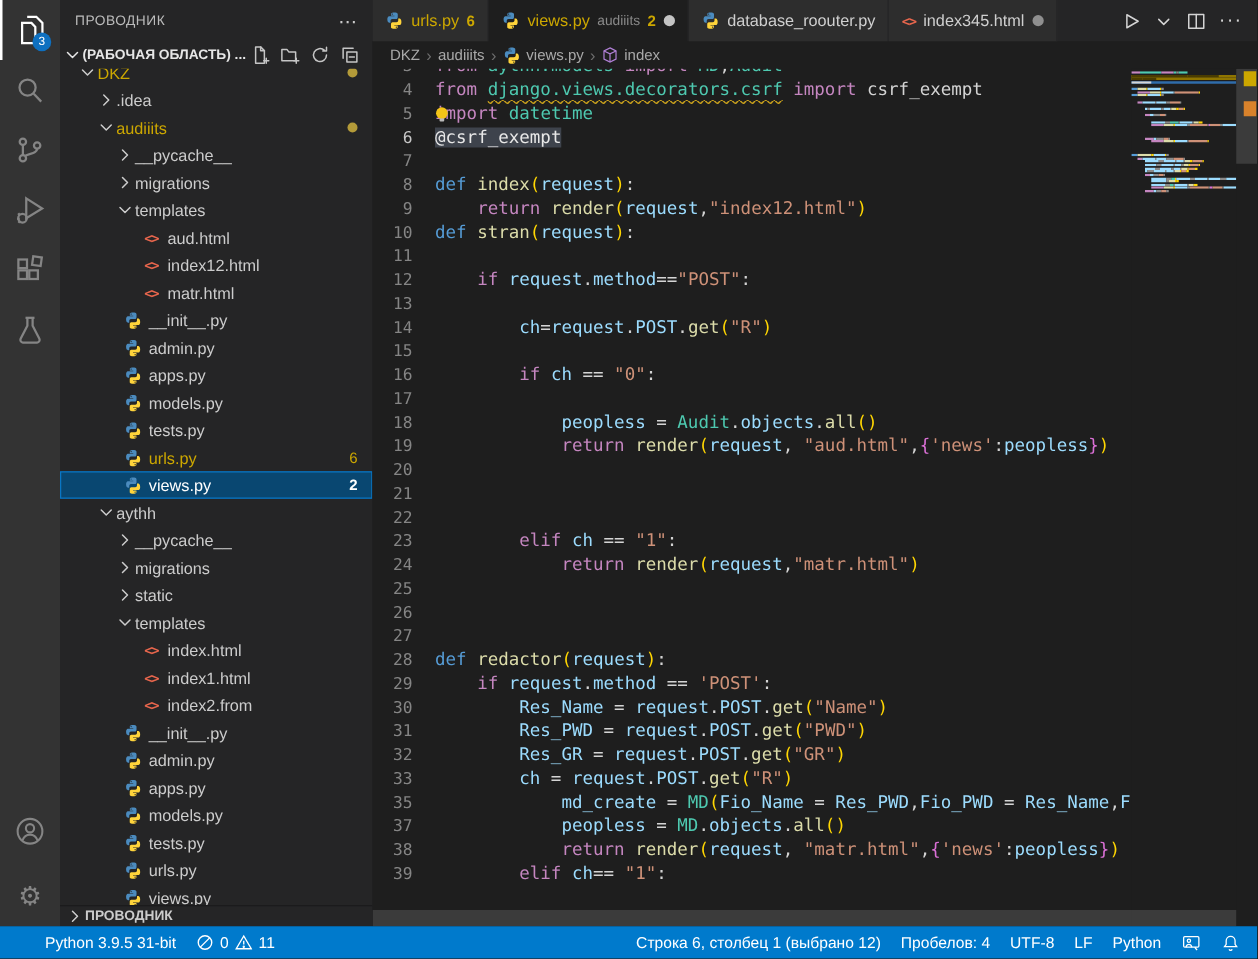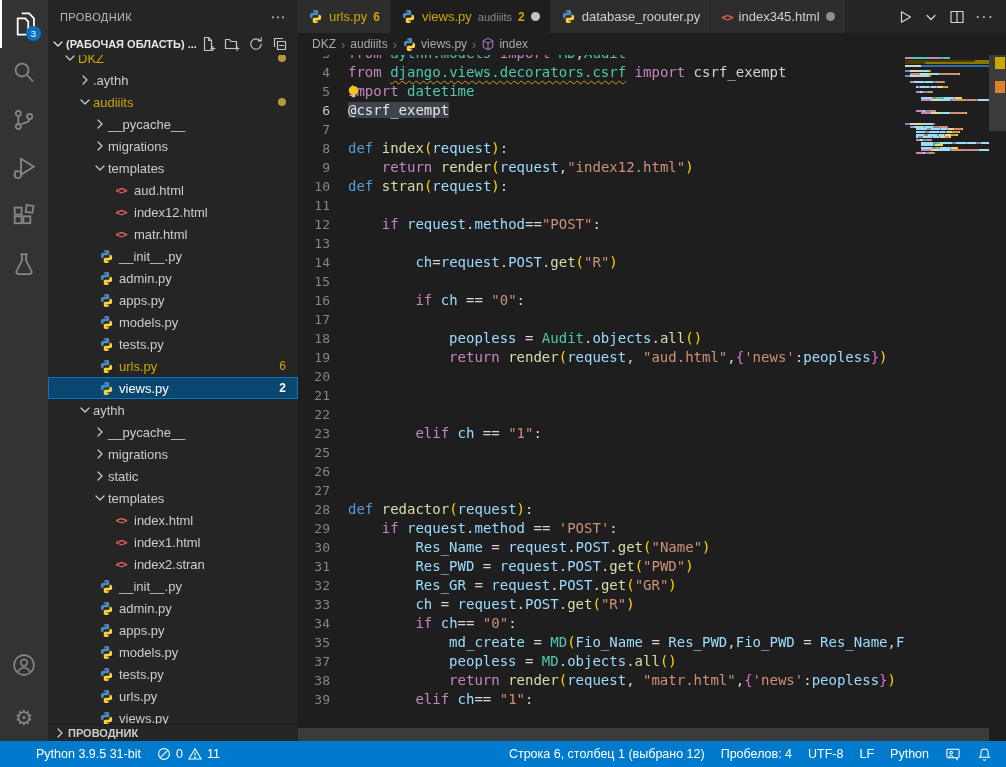--- a/index.html
+++ b/index.html
@@ -201,21 +201,21 @@
             </span>
             <span class="lbl">DKZ</span>
             <span class="dot"></span>
           </div>
           <div class="trow" style="padding-left: 29px;">
             <span class="chev">
               <svg width="16" height="16" viewBox="0 0 16 16" fill="none" stroke="currentColor" stroke-width="1.2" stroke-linecap="round" stroke-linejoin="round">
                 <path d="M6 4l4 4-4 4"></path>
               </svg>
             </span>
-            <span class="lbl">.aythh</span>
+            <span class="lbl">.idea</span>
           </div>
           <div class="trow warn" style="padding-left: 29px;">
             <span class="chev">
               <svg width="16" height="16" viewBox="0 0 16 16" fill="none" stroke="currentColor" stroke-width="1.2" stroke-linecap="round" stroke-linejoin="round">
                 <path d="M4 6l4 4 4-4"></path>
               </svg>
             </span>
             <span class="lbl">audiiits</span>
             <span class="dot"></span>
           </div>
@@ -375,21 +375,21 @@
           <div class="trow" style="padding-left: 65px;">
             <span class="ficon">
               <span class="html-glyph">&lt;&gt;</span>
             </span>
             <span class="lbl">index1.html</span>
           </div>
           <div class="trow" style="padding-left: 65px;">
             <span class="ficon">
               <span class="html-glyph">&lt;&gt;</span>
             </span>
-            <span class="lbl">index2.stran</span>
+            <span class="lbl">index2.from</span>
           </div>
           <div class="trow" style="padding-left: 50px;">
             <span class="ficon">
               <svg width="15" height="15" viewBox="0 0 16 16">
                 <path fill="#4B8BBE" d="M7.9 1C5 1 5.2 2.3 5.2 2.3v1.5h2.9v.4H3.9S2 3.9 2 6.9s1.7 2.9 1.7 2.9h1V8.4s-.1-1.7 1.7-1.7h2.9s1.6 0 1.6-1.6V2.6S11.2 1 7.9 1zM6.3 1.9a.55.55 0 1 1 0 1.1.55.55 0 0 1 0-1.1z"></path>
                 <path fill="#FFD43B" d="M8.1 15c2.9 0 2.7-1.3 2.7-1.3v-1.5H7.9v-.4h4.2S14 12.1 14 9.1s-1.7-2.9-1.7-2.9h-1v1.4s.1 1.7-1.7 1.7H6.7s-1.6 0-1.6 1.6v2.5S4.8 15 8.1 15zm1.6-.9a.55.55 0 1 1 0-1.1.55.55 0 0 1 0 1.1z"></path>
               </svg>
             </span>
             <span class="lbl">__init__.py</span>
           </div>
@@ -567,30 +567,30 @@
           <div class="cline"><span class="ln">14</span><span class="ctext"><span class="ig"></span><span class="ig"></span><span class="tk-v">ch</span><span class="tk-w">=</span><span class="tk-v">request</span><span class="tk-w">.</span><span class="tk-v">POST</span><span class="tk-w">.</span><span class="tk-f">get</span><span class="tk-b1">(</span><span class="tk-s">"R"</span><span class="tk-b1">)</span></span></div>
           <div class="cline"><span class="ln">15</span><span class="ctext"><span class="ig"></span><span class="ig"></span></span></div>
           <div class="cline"><span class="ln">16</span><span class="ctext"><span class="ig"></span><span class="ig"></span><span class="tk-k">if </span><span class="tk-v">ch</span><span class="tk-w"> == </span><span class="tk-s">"0"</span><span class="tk-w">:</span></span></div>
           <div class="cline"><span class="ln">17</span><span class="ctext"><span class="ig"></span><span class="ig"></span><span class="ig"></span></span></div>
           <div class="cline"><span class="ln">18</span><span class="ctext"><span class="ig"></span><span class="ig"></span><span class="ig"></span><span class="tk-v">peopless</span><span class="tk-w"> = </span><span class="tk-t">Audit</span><span class="tk-w">.</span><span class="tk-v">objects</span><span class="tk-w">.</span><span class="tk-f">all</span><span class="tk-b1">(</span><span class="tk-b1">)</span></span></div>
           <div class="cline"><span class="ln">19</span><span class="ctext"><span class="ig"></span><span class="ig"></span><span class="ig"></span><span class="tk-k">return </span><span class="tk-f">render</span><span class="tk-b1">(</span><span class="tk-v">request</span><span class="tk-w">, </span><span class="tk-s">"aud.html"</span><span class="tk-w">,</span><span class="tk-b2">{</span><span class="tk-s">'news'</span><span class="tk-w">:</span><span class="tk-v">peopless</span><span class="tk-b2">}</span><span class="tk-b1">)</span></span></div>
           <div class="cline"><span class="ln">20</span><span class="ctext"><span class="ig"></span><span class="ig"></span></span></div>
           <div class="cline"><span class="ln">21</span><span class="ctext"><span class="ig"></span><span class="ig"></span></span></div>
           <div class="cline"><span class="ln">22</span><span class="ctext"><span class="ig"></span><span class="ig"></span></span></div>
           <div class="cline"><span class="ln">23</span><span class="ctext"><span class="ig"></span><span class="ig"></span><span class="tk-k">elif </span><span class="tk-v">ch</span><span class="tk-w"> == </span><span class="tk-s">"1"</span><span class="tk-w">:</span></span></div>
+          <div class="cline"><span class="ln">24</span><span class="ctext"><span class="ig"></span><span class="ig"></span><span class="ig"></span><span class="tk-k">return </span><span class="tk-f">render</span><span class="tk-b1">(</span><span class="tk-v">request</span><span class="tk-w">,</span><span class="tk-s">"matr.html"</span><span class="tk-b1">)</span></span></div>
           <div class="cline"><span class="ln">25</span><span class="ctext"></span></div>
           <div class="cline"><span class="ln">26</span><span class="ctext"></span></div>
           <div class="cline"><span class="ln">27</span><span class="ctext"></span></div>
           <div class="cline"><span class="ln">28</span><span class="ctext"><span class="tk-d">def </span><span class="tk-f">redactor</span><span class="tk-b1">(</span><span class="tk-v">request</span><span class="tk-b1">)</span><span class="tk-w">:</span></span></div>
           <div class="cline"><span class="ln">29</span><span class="ctext"><span class="ig"></span><span class="tk-k">if </span><span class="tk-v">request</span><span class="tk-w">.</span><span class="tk-v">method</span><span class="tk-w"> == </span><span class="tk-s">'POST'</span><span class="tk-w">:</span></span></div>
           <div class="cline"><span class="ln">30</span><span class="ctext"><span class="ig"></span><span class="ig"></span><span class="tk-v">Res_Name</span><span class="tk-w"> = </span><span class="tk-v">request</span><span class="tk-w">.</span><span class="tk-v">POST</span><span class="tk-w">.</span><span class="tk-f">get</span><span class="tk-b1">(</span><span class="tk-s">"Name"</span><span class="tk-b1">)</span></span></div>
           <div class="cline"><span class="ln">31</span><span class="ctext"><span class="ig"></span><span class="ig"></span><span class="tk-v">Res_PWD</span><span class="tk-w"> = </span><span class="tk-v">request</span><span class="tk-w">.</span><span class="tk-v">POST</span><span class="tk-w">.</span><span class="tk-f">get</span><span class="tk-b1">(</span><span class="tk-s">"PWD"</span><span class="tk-b1">)</span></span></div>
           <div class="cline"><span class="ln">32</span><span class="ctext"><span class="ig"></span><span class="ig"></span><span class="tk-v">Res_GR</span><span class="tk-w"> = </span><span class="tk-v">request</span><span class="tk-w">.</span><span class="tk-v">POST</span><span class="tk-w">.</span><span class="tk-f">get</span><span class="tk-b1">(</span><span class="tk-s">"GR"</span><span class="tk-b1">)</span></span></div>
           <div class="cline"><span class="ln">33</span><span class="ctext"><span class="ig"></span><span class="ig"></span><span class="tk-v">ch</span><span class="tk-w"> = </span><span class="tk-v">request</span><span class="tk-w">.</span><span class="tk-v">POST</span><span class="tk-w">.</span><span class="tk-f">get</span><span class="tk-b1">(</span><span class="tk-s">"R"</span><span class="tk-b1">)</span></span></div>
-          <div class="cline"><span class="ln">34</span><span class="ctext"><span class="ig"></span><span class="ig"></span><span class="tk-k">if </span><span class="tk-v">ch</span><span class="tk-w">== </span><span class="tk-s">"0"</span><span class="tk-w">:</span></span></div>
           <div class="cline"><span class="ln">35</span><span class="ctext"><span class="ig"></span><span class="ig"></span><span class="ig"></span><span class="tk-v">md_create</span><span class="tk-w"> = </span><span class="tk-t">MD</span><span class="tk-b1">(</span><span class="tk-v">Fio_Name</span><span class="tk-w"> = </span><span class="tk-v">Res_PWD</span><span class="tk-w">,</span><span class="tk-v">Fio_PWD</span><span class="tk-w"> = </span><span class="tk-v">Res_Name</span><span class="tk-w">,</span><span class="tk-v">Fio_GR</span></span></div>
           <div class="cline"><span class="ln">37</span><span class="ctext"><span class="ig"></span><span class="ig"></span><span class="ig"></span><span class="tk-v">peopless</span><span class="tk-w"> = </span><span class="tk-t">MD</span><span class="tk-w">.</span><span class="tk-v">objects</span><span class="tk-w">.</span><span class="tk-f">all</span><span class="tk-b1">(</span><span class="tk-b1">)</span></span></div>
           <div class="cline"><span class="ln">38</span><span class="ctext"><span class="ig"></span><span class="ig"></span><span class="ig"></span><span class="tk-k">return </span><span class="tk-f">render</span><span class="tk-b1">(</span><span class="tk-v">request</span><span class="tk-w">, </span><span class="tk-s">"matr.html"</span><span class="tk-w">,</span><span class="tk-b2">{</span><span class="tk-s">'news'</span><span class="tk-w">:</span><span class="tk-v">peopless</span><span class="tk-b2">}</span><span class="tk-b1">)</span></span></div>
           <div class="cline"><span class="ln">39</span><span class="ctext"><span class="ig"></span><span class="ig"></span><span class="tk-k">elif </span><span class="tk-v">ch</span><span class="tk-w">== </span><span class="tk-s">"1"</span><span class="tk-w">:</span></span></div>
         </div>
       <div class="minimap" id="minimap">
           <div class="mrow"><span style="width: 0px;"></span><span style="width: 6.75px; background: rgb(197, 134, 192);"></span><span style="width: 17.55px; background: rgb(78, 201, 176);"></span><span style="width: 9.45px; background: rgb(197, 134, 192);"></span><span style="width: 2.7px; background: rgb(78, 201, 176);"></span><span style="width: 1.35px; background: rgb(138, 138, 138);"></span><span style="width: 6.75px; background: rgb(78, 201, 176);"></span></div>
           <div class="mrow warn"><span style="width: 0px;"></span><span style="width: 6.75px; background: rgb(74, 60, 0);"></span><span style="width: 37.8px; background: rgb(74, 60, 0);"></span><span style="width: 10.8px; background: rgb(74, 60, 0);"></span><span style="width: 14.85px; background: rgb(74, 60, 0);"></span></div>
           <div class="mrow warn"><span style="width: 0px;"></span><span style="width: 9.45px; background: rgb(74, 60, 0);"></span><span style="width: 10.8px; background: rgb(74, 60, 0);"></span></div>
           <div class="mrow sel"><span style="width: 0px;"></span><span style="width: 16.2px; background: rgb(212, 212, 212);"></span></div>

